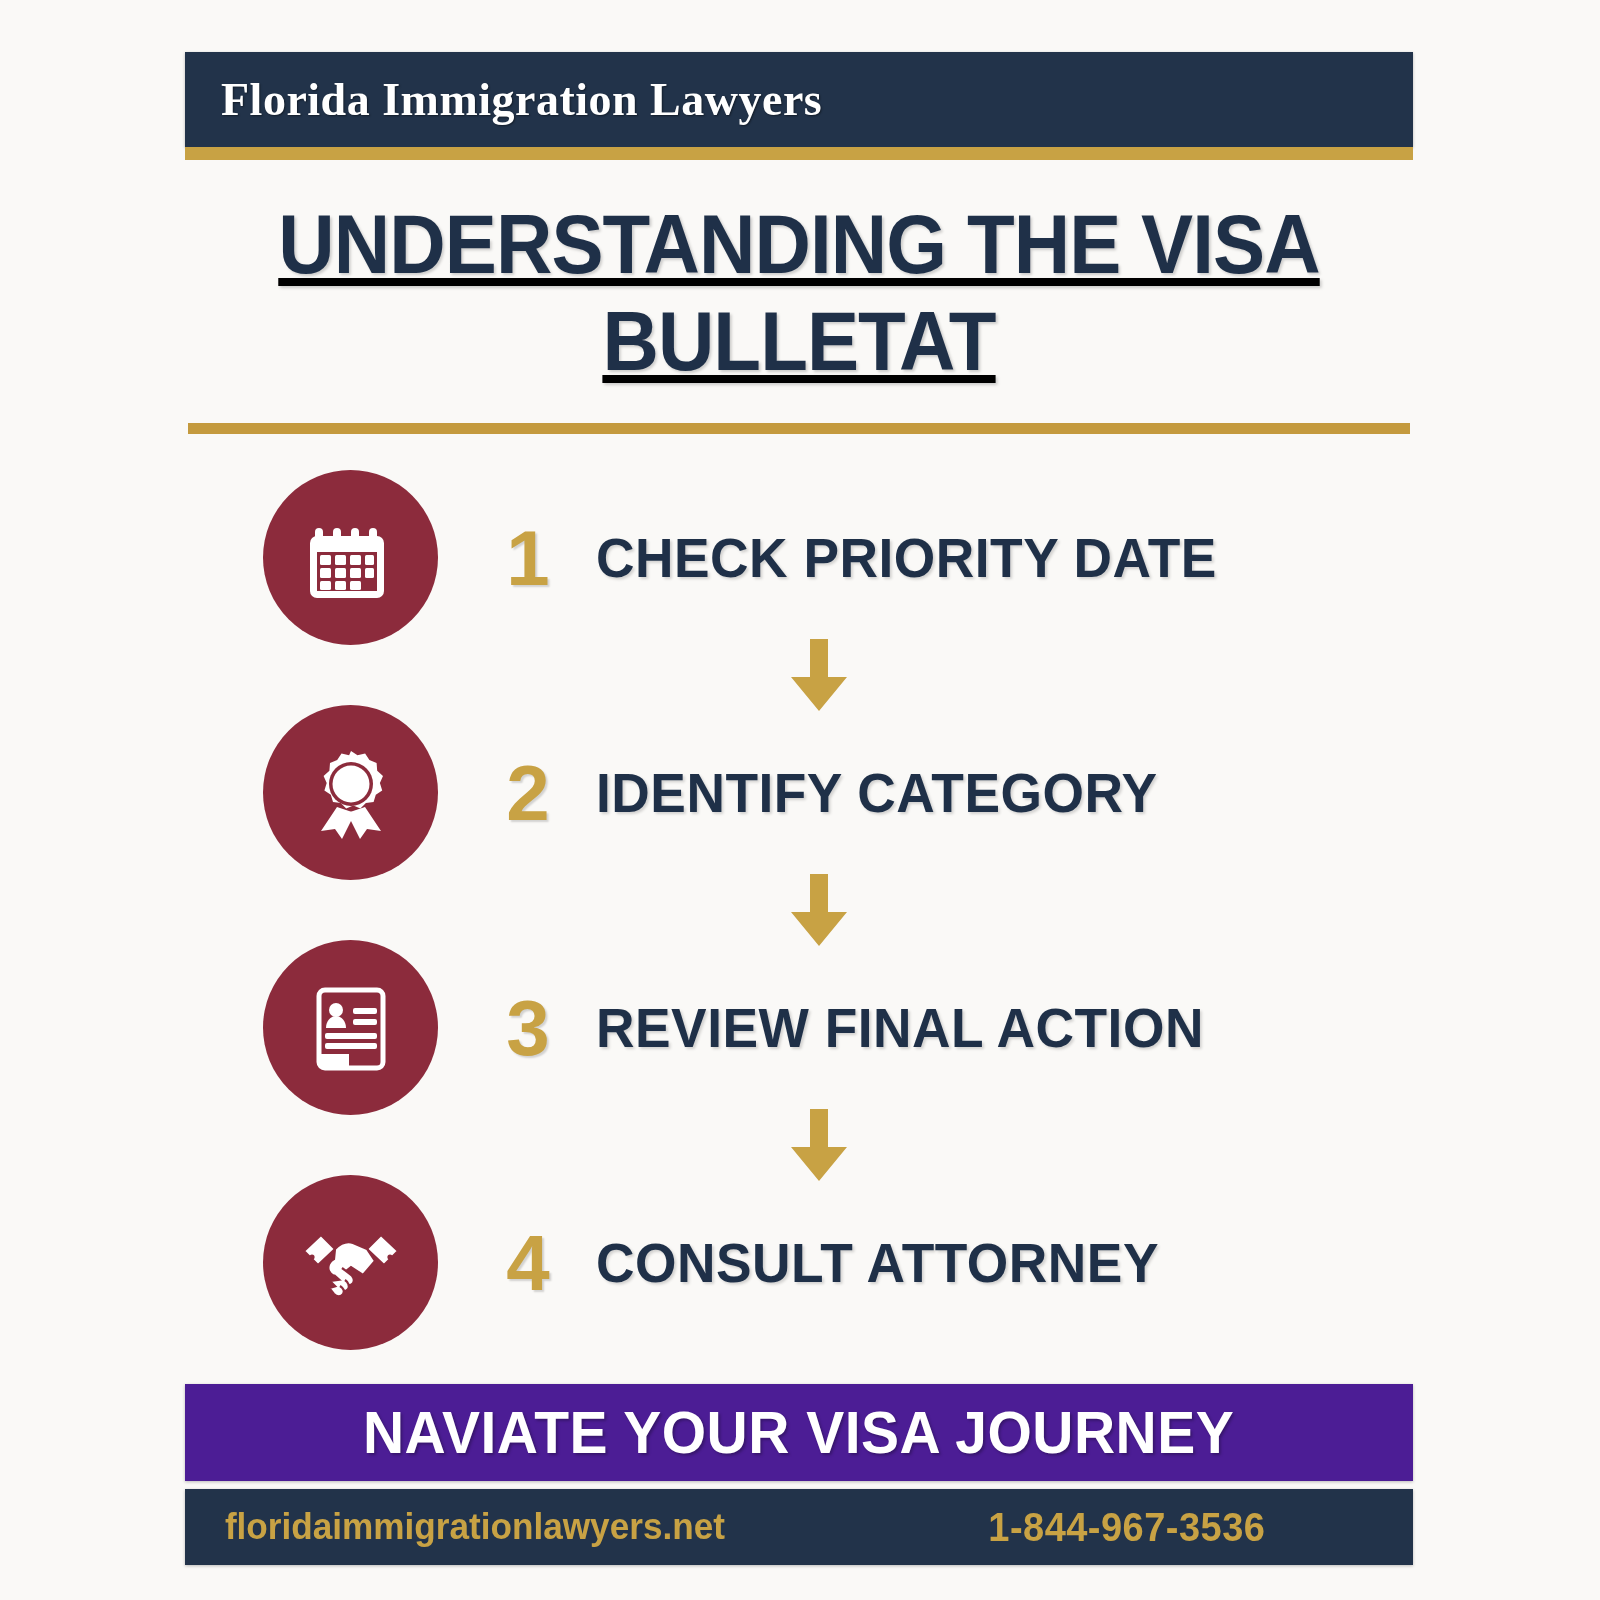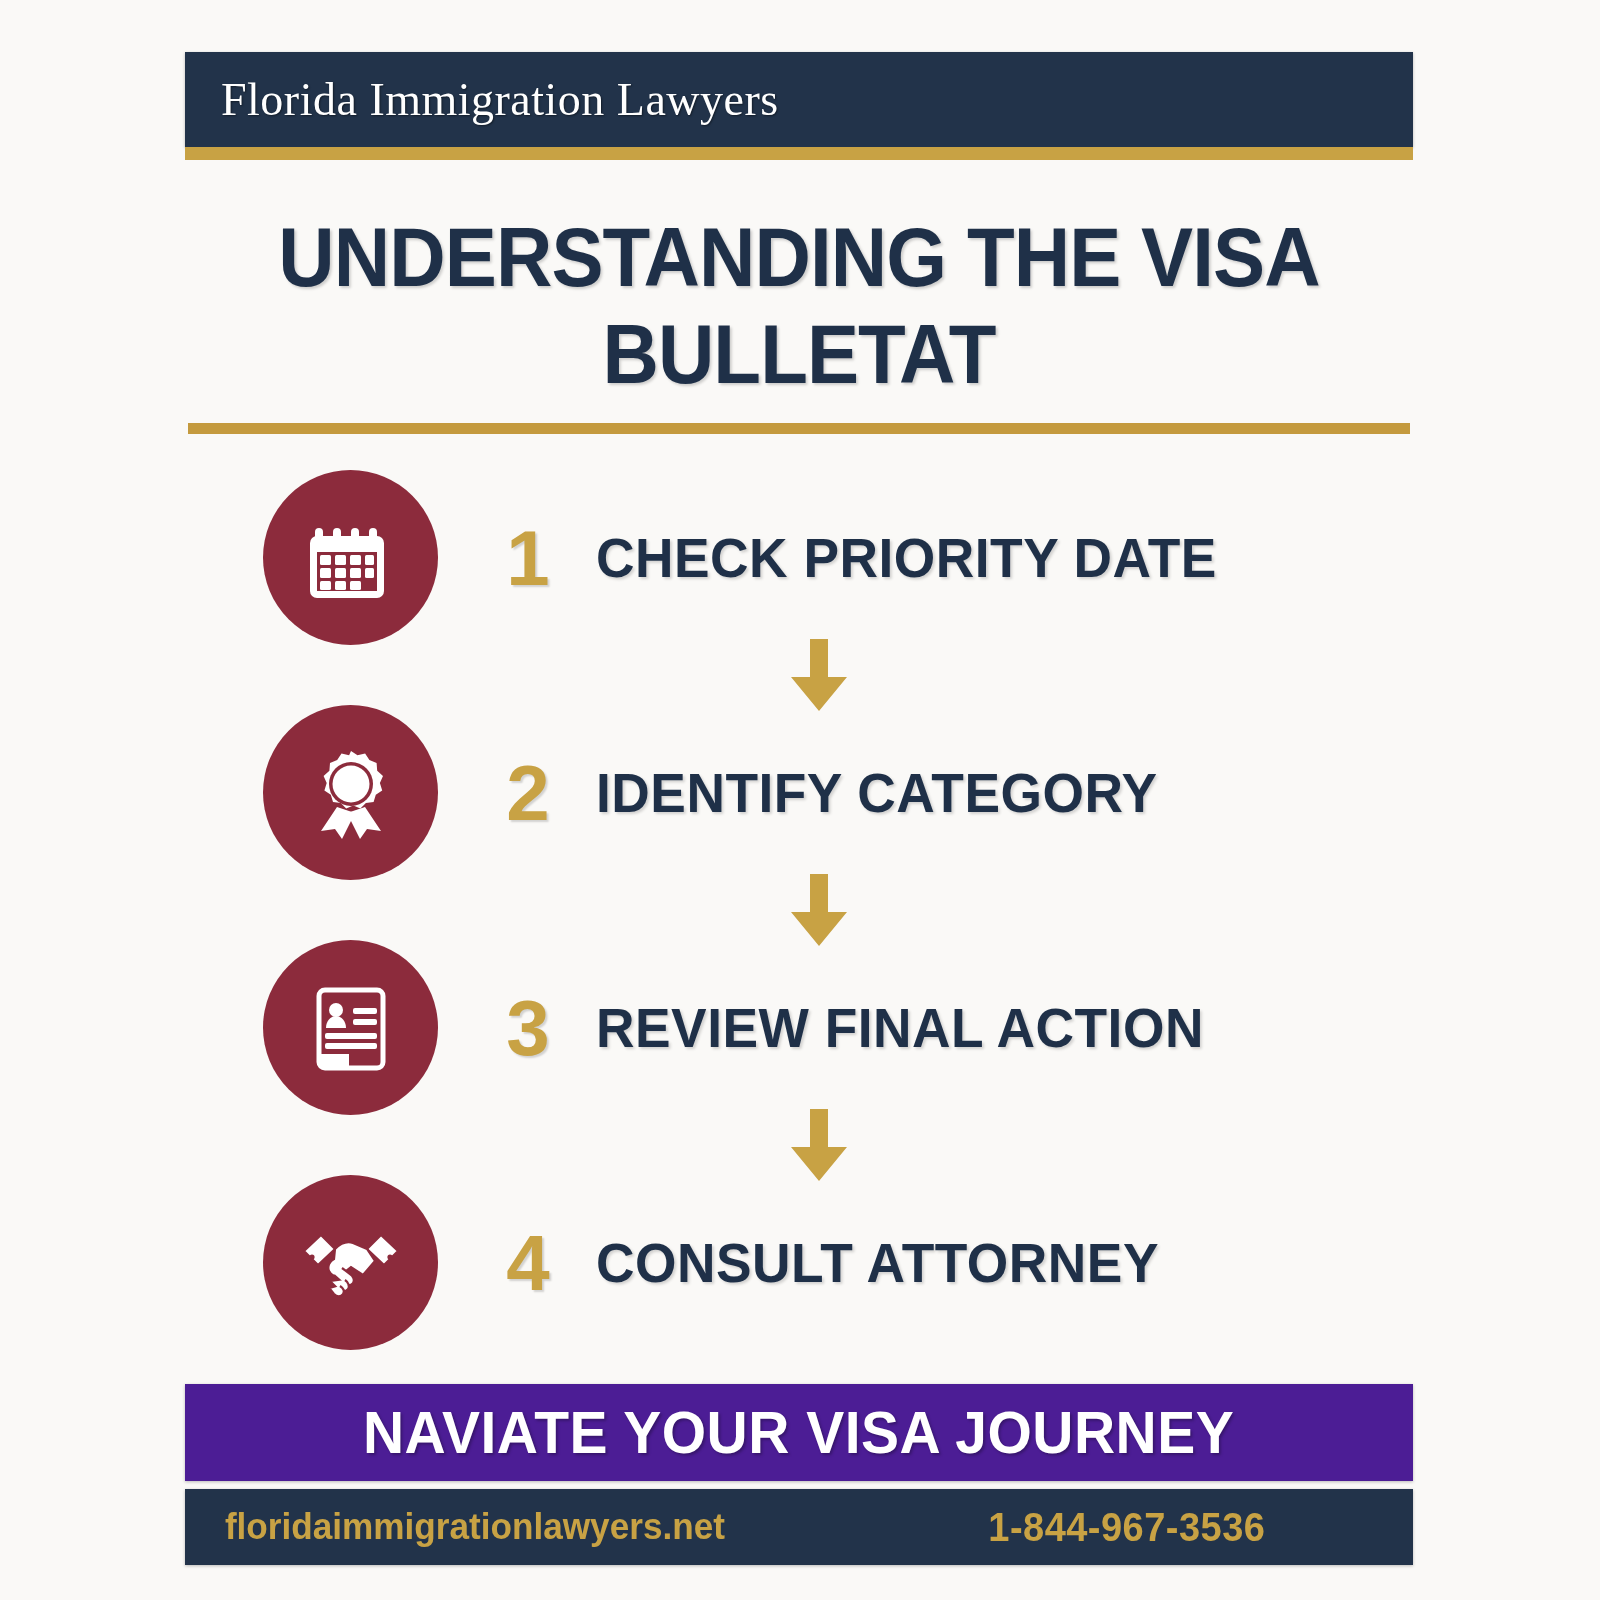--- a/index.html
+++ b/index.html
@@ -27,42 +27,43 @@
     width: 1228px;
     height: 95px;
     background: #22334a;
     display: flex;
     align-items: center;
     box-shadow: 0 1px 3px rgba(0,0,0,.25);
   }
   .brand-name {
     color: #ffffff;
     font-family: "Liberation Serif", serif;
-    font-weight: normal;
+    font-weight: bold;
     font-size: 46px;
     letter-spacing: 0.5px;
     padding-left: 36px;
     text-shadow: 1px 1px 2px rgba(0,0,0,.45);
   }
   .brand-underline {
     position: absolute;
     left: 185px;
     top: 147px;
     width: 1228px;
     height: 13px;
     background: #c8a244;
   }
 
   
   .title-block {
     position: absolute;
     left: 185px;
-    top: 209px;
+    top: 196px;
     width: 1228px;
     text-align: center;
+    text-decoration: underline;
   }
   .title-line {
     color: #1f3048;
     font-family: "Liberation Sans Narrow", "Liberation Sans", sans-serif;
     font-weight: bold;
     font-size: 84px;
     line-height: 1.16;
     letter-spacing: -1px;
     transform: scaleX(0.93);
     text-shadow: 2px 2px 3px rgba(0,0,0,.18);

